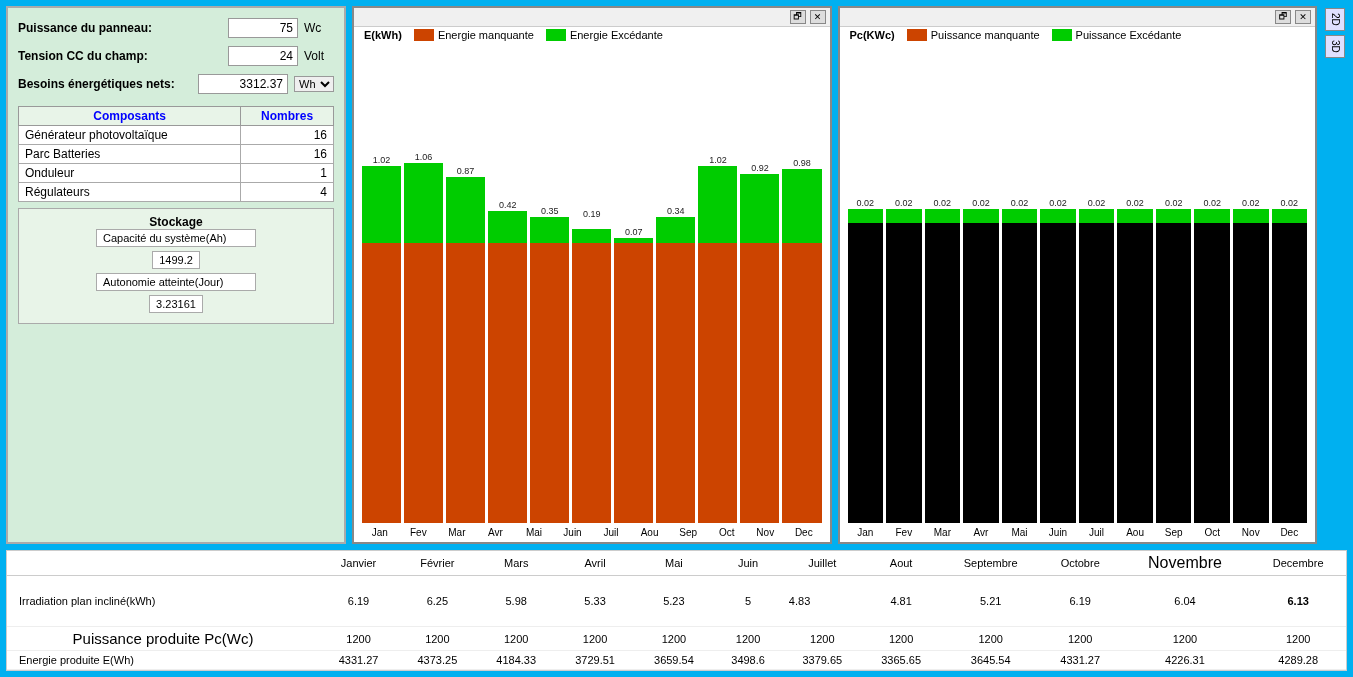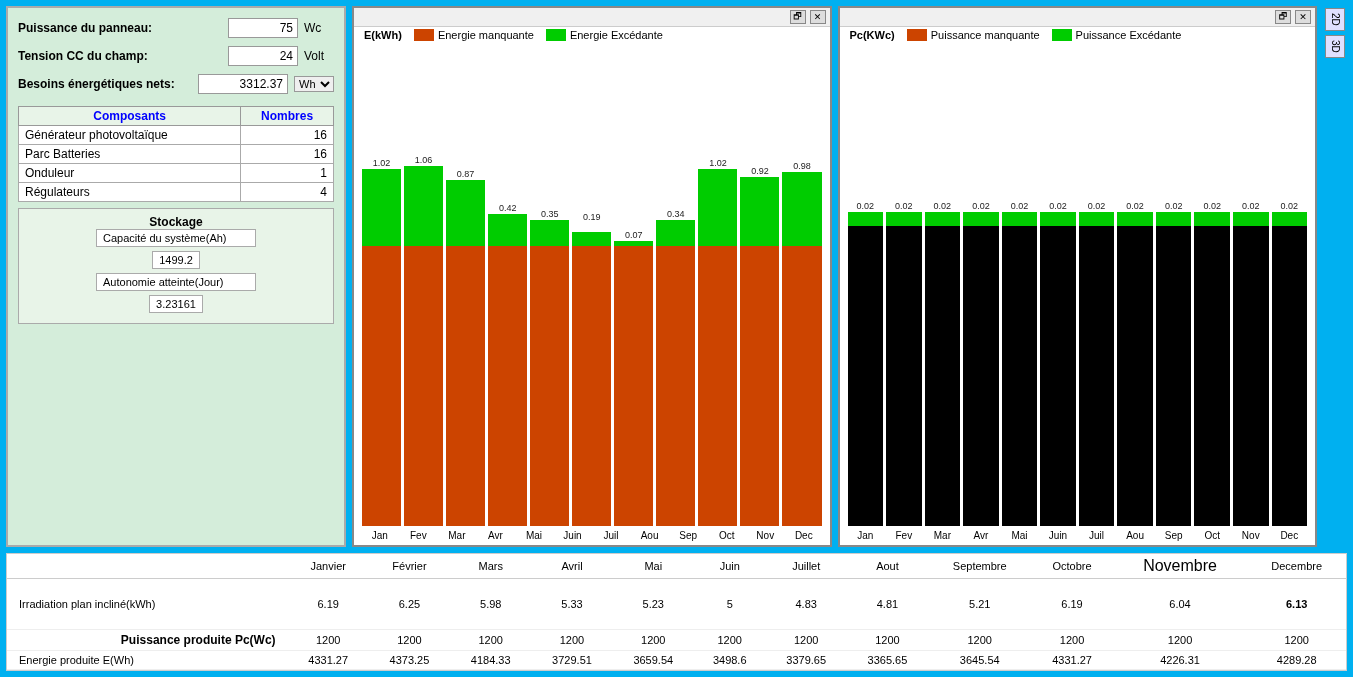--- a/index.html
+++ b/index.html
@@ -521,29 +521,29 @@
       </thead>
       <tbody id="table-body">
           <tr>
             <td style="padding: 3px 12px; text-align: left; border-bottom: 1px solid rgb(238, 238, 238); font-size: 11px;">Irradiation plan incliné(kWh)</td>
             <td style="padding: 3px 6px; text-align: center; border-bottom: 1px solid rgb(238, 238, 238); font-size: 11px;">6.19</td>
             <td style="padding: 3px 6px; text-align: center; border-bottom: 1px solid rgb(238, 238, 238); font-size: 11px;">6.25</td>
             <td style="padding: 3px 6px; text-align: center; border-bottom: 1px solid rgb(238, 238, 238); font-size: 11px;">5.98</td>
             <td style="padding: 3px 6px; text-align: center; border-bottom: 1px solid rgb(238, 238, 238); font-size: 11px;">5.33</td>
             <td style="padding: 3px 6px; text-align: center; border-bottom: 1px solid rgb(238, 238, 238); font-size: 11px;">5.23</td>
             <td style="padding: 3px 6px; text-align: center; border-bottom: 1px solid rgb(238, 238, 238); font-size: 11px;">5</td>
-            <td style="padding: 3px 6px; text-align: center; border-bottom: 1px solid rgb(238, 238, 238); font-size: 11px;">4.83</td>
+            <td style="padding: 3px 6px; text-align: left; border-bottom: 1px solid rgb(238, 238, 238); font-size: 11px;">4.83</td>
             <td style="padding: 3px 6px; text-align: center; border-bottom: 1px solid rgb(238, 238, 238); font-size: 11px;">4.81</td>
             <td style="padding: 3px 6px; text-align: center; border-bottom: 1px solid rgb(238, 238, 238); font-size: 11px;">5.21</td>
             <td style="padding: 3px 6px; text-align: center; border-bottom: 1px solid rgb(238, 238, 238); font-size: 11px;">6.19</td>
             <td style="padding: 3px 6px; text-align: center; border-bottom: 1px solid rgb(238, 238, 238); font-size: 11px;">6.04</td>
             <td style="padding: 19px 6px; border-bottom: 1px solid rgb(238, 238, 238); font-size: 11px; font-weight: bold;">6.13</td>
           </tr>
           <tr>
-            <td style="padding: 3px 12px; text-align: right; border-bottom: 1px solid rgb(238, 238, 238); font-size: 12px; font-weight: bold;">Puissance produite Pc(Wc)</td>
+            <td style="padding: 3px 12px; text-align: center; border-bottom: 1px solid rgb(238, 238, 238); font-size: 15px;">Puissance produite Pc(Wc)</td>
             <td style="padding: 3px 6px; text-align: center; border-bottom: 1px solid rgb(238, 238, 238); font-size: 11px;">1200</td>
             <td style="padding: 3px 6px; text-align: center; border-bottom: 1px solid rgb(238, 238, 238); font-size: 11px;">1200</td>
             <td style="padding: 3px 6px; text-align: center; border-bottom: 1px solid rgb(238, 238, 238); font-size: 11px;">1200</td>
             <td style="padding: 3px 6px; text-align: center; border-bottom: 1px solid rgb(238, 238, 238); font-size: 11px;">1200</td>
             <td style="padding: 3px 6px; text-align: center; border-bottom: 1px solid rgb(238, 238, 238); font-size: 11px;">1200</td>
             <td style="padding: 3px 6px; text-align: center; border-bottom: 1px solid rgb(238, 238, 238); font-size: 11px;">1200</td>
             <td style="padding: 3px 6px; text-align: center; border-bottom: 1px solid rgb(238, 238, 238); font-size: 11px;">1200</td>
             <td style="padding: 3px 6px; text-align: center; border-bottom: 1px solid rgb(238, 238, 238); font-size: 11px;">1200</td>
             <td style="padding: 3px 6px; text-align: center; border-bottom: 1px solid rgb(238, 238, 238); font-size: 11px;">1200</td>
             <td style="padding: 3px 6px; text-align: center; border-bottom: 1px solid rgb(238, 238, 238); font-size: 11px;">1200</td>

